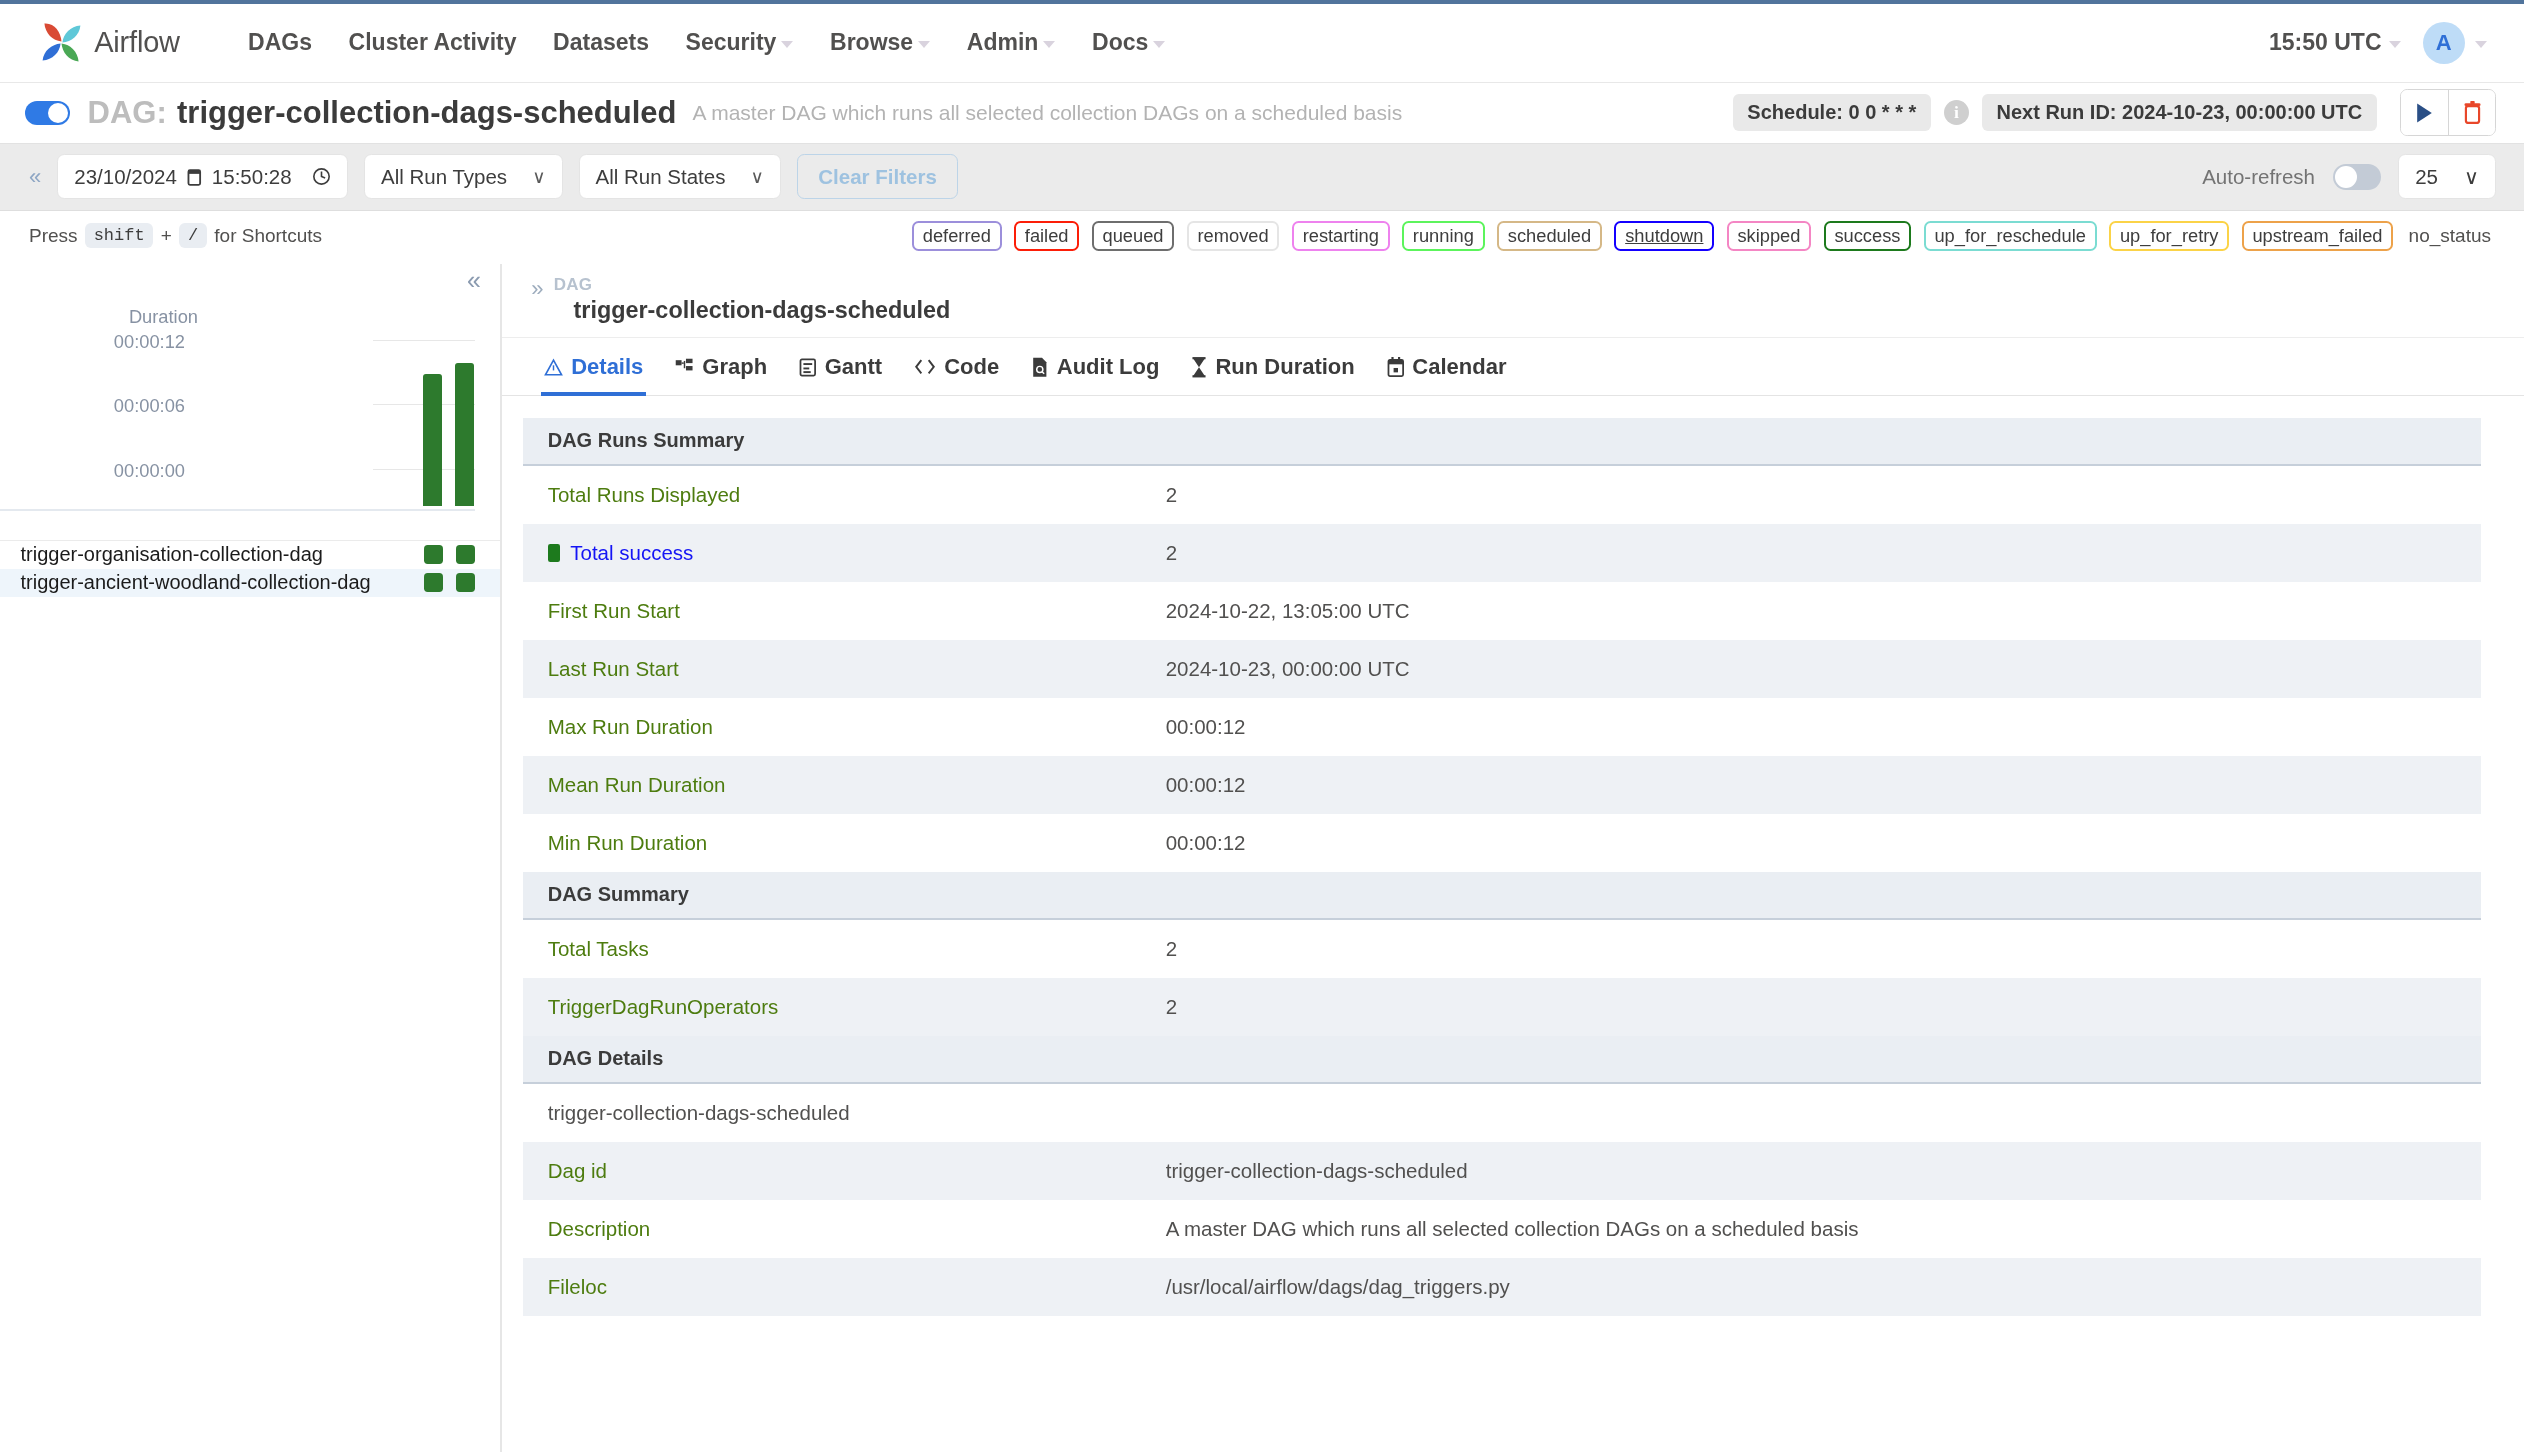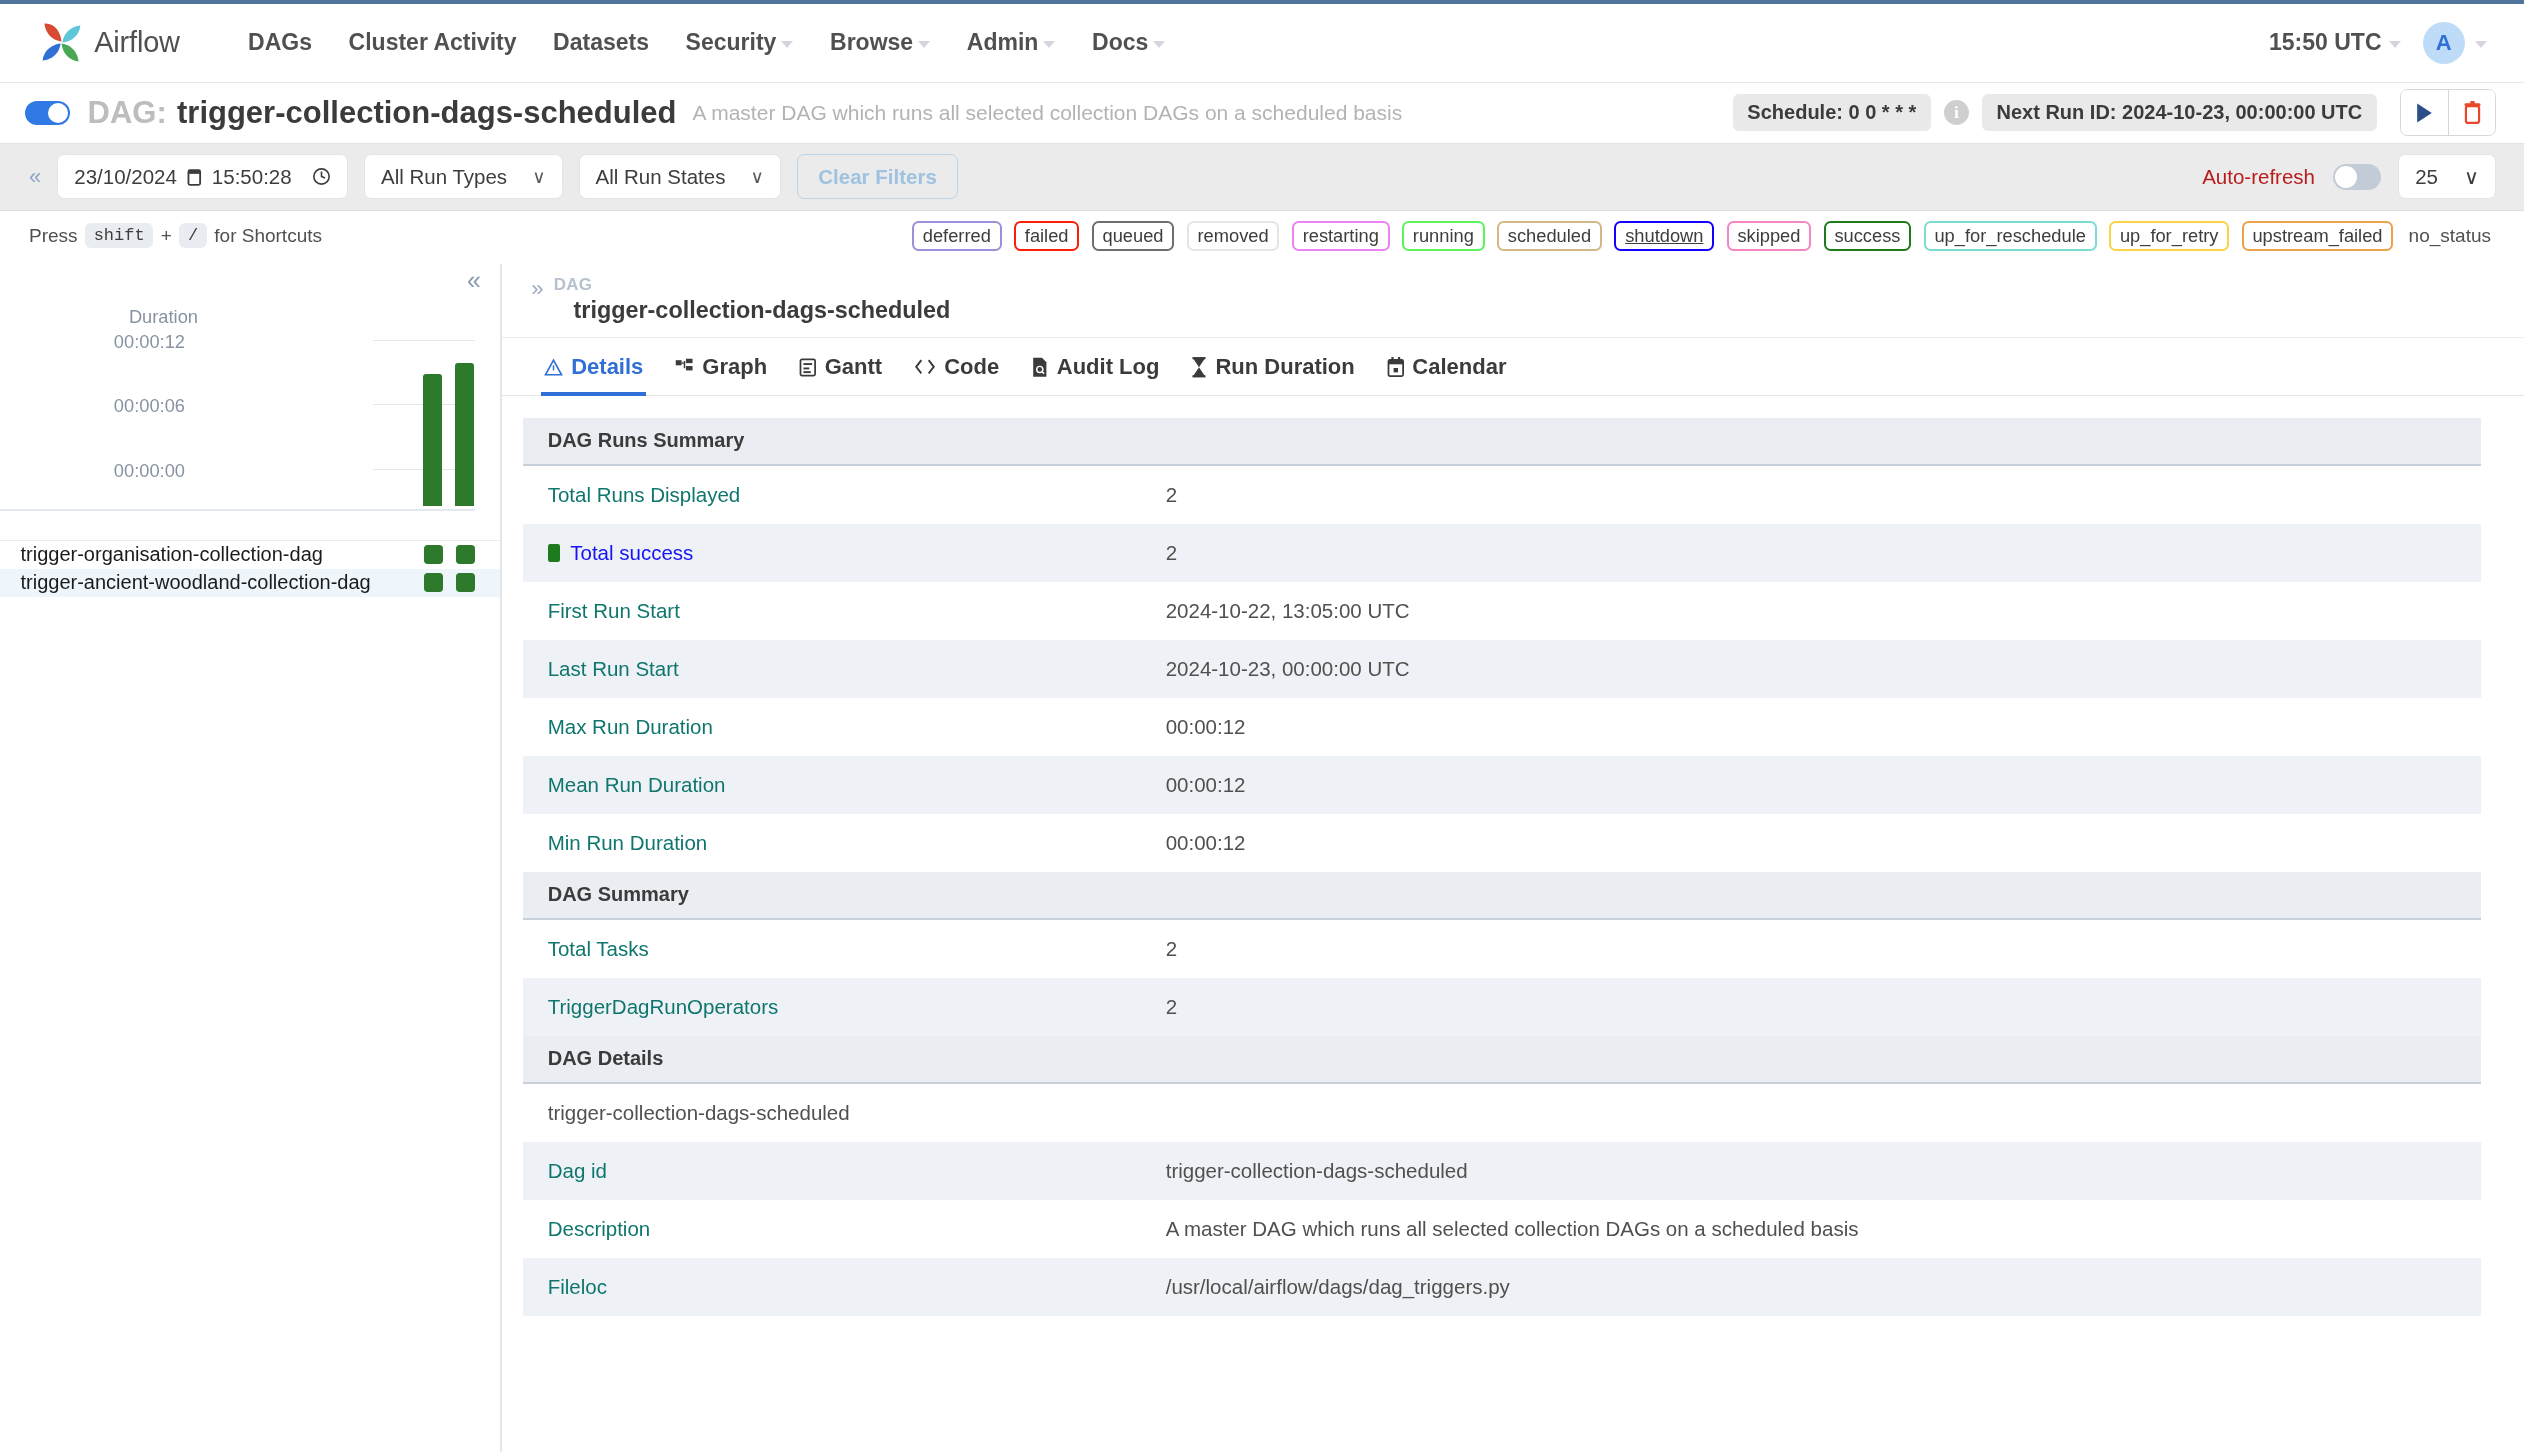--- a/index.html
+++ b/index.html
@@ -104,21 +104,21 @@
   }
   .field .gap { width: 10.2px; display: inline-block; }
   .sel { justify-content: space-between; }
   .sel .chev { color: #5a5a5a; font-size: 18.3px; margin-left: 25px; }
   .btn-clear {
     border: 0.7px solid #bcd4e8; border-radius: 7.3px; background: #ebebeb;
     height: 45px; display: flex; align-items: center; padding: 0 20.5px;
     font-size: 20.5px; color: #9ec2e0; font-weight: bold; cursor: pointer;
   }
   .filter-right { margin-left: auto; display: flex; align-items: center; gap: 17.6px; }
-  .ar-label { font-size: 20.5px; color: #b91c1c; }
+  .ar-label { font-size: 20.5px; color: #737373; }
   .toggle-off {
     width: 48px; height: 26px; border-radius: 13px; background: #c3cbd6;
     position: relative; cursor: pointer;
   }
   .toggle-off .knob { position: absolute; top: 2.2px; left: 2.2px; width: 22px; height: 22px; border-radius: 50%; background: #fff; }
   .num-sel {
     background: #fff; border: 0.7px solid #e4e4e4; border-radius: 7.3px;
     height: 45px; display: flex; align-items: center; padding: 0 16px;
     font-size: 20.5px; color: #3d3d3d; gap: 26px; cursor: pointer;
   }
@@ -204,21 +204,21 @@
   }
   .tab svg { display: block; }
 
   .table { padding: 22px 44px 0 20.5px; }
   .trow { display: flex; align-items: center; min-height: 58px; padding: 0 25px; }
   .trow.odd { background: #eef1f5; }
   .trow.section {
     background: #eaeef3; border-bottom: 2.2px solid #c6cfda;
     min-height: 48px; font-weight: bold; color: #3b3b3b;
   }
-  .tkey { width: 618px; flex: 0 0 618px; font-size: 20.5px; color: #0f766e; }
+  .tkey { width: 618px; flex: 0 0 618px; font-size: 20.5px; color: #4d7c0f; }
   .trow.section .tkey { font-size: 20px; font-weight: bold; color: #3b3b3b; }
   .tval { font-size: 20.5px; color: #51504f; }
   .link-success { color: #1414f5; display: flex; align-items: center; gap: 10.2px; cursor: pointer; }
   .link-success .dot { width: 12.4px; height: 18.3px; background: #1d7a1d; border-radius: 2.2px; flex: 0 0 12.4px; }
 </style>
 </head>
 <body>
 
 <div class="topline"></div>
 

